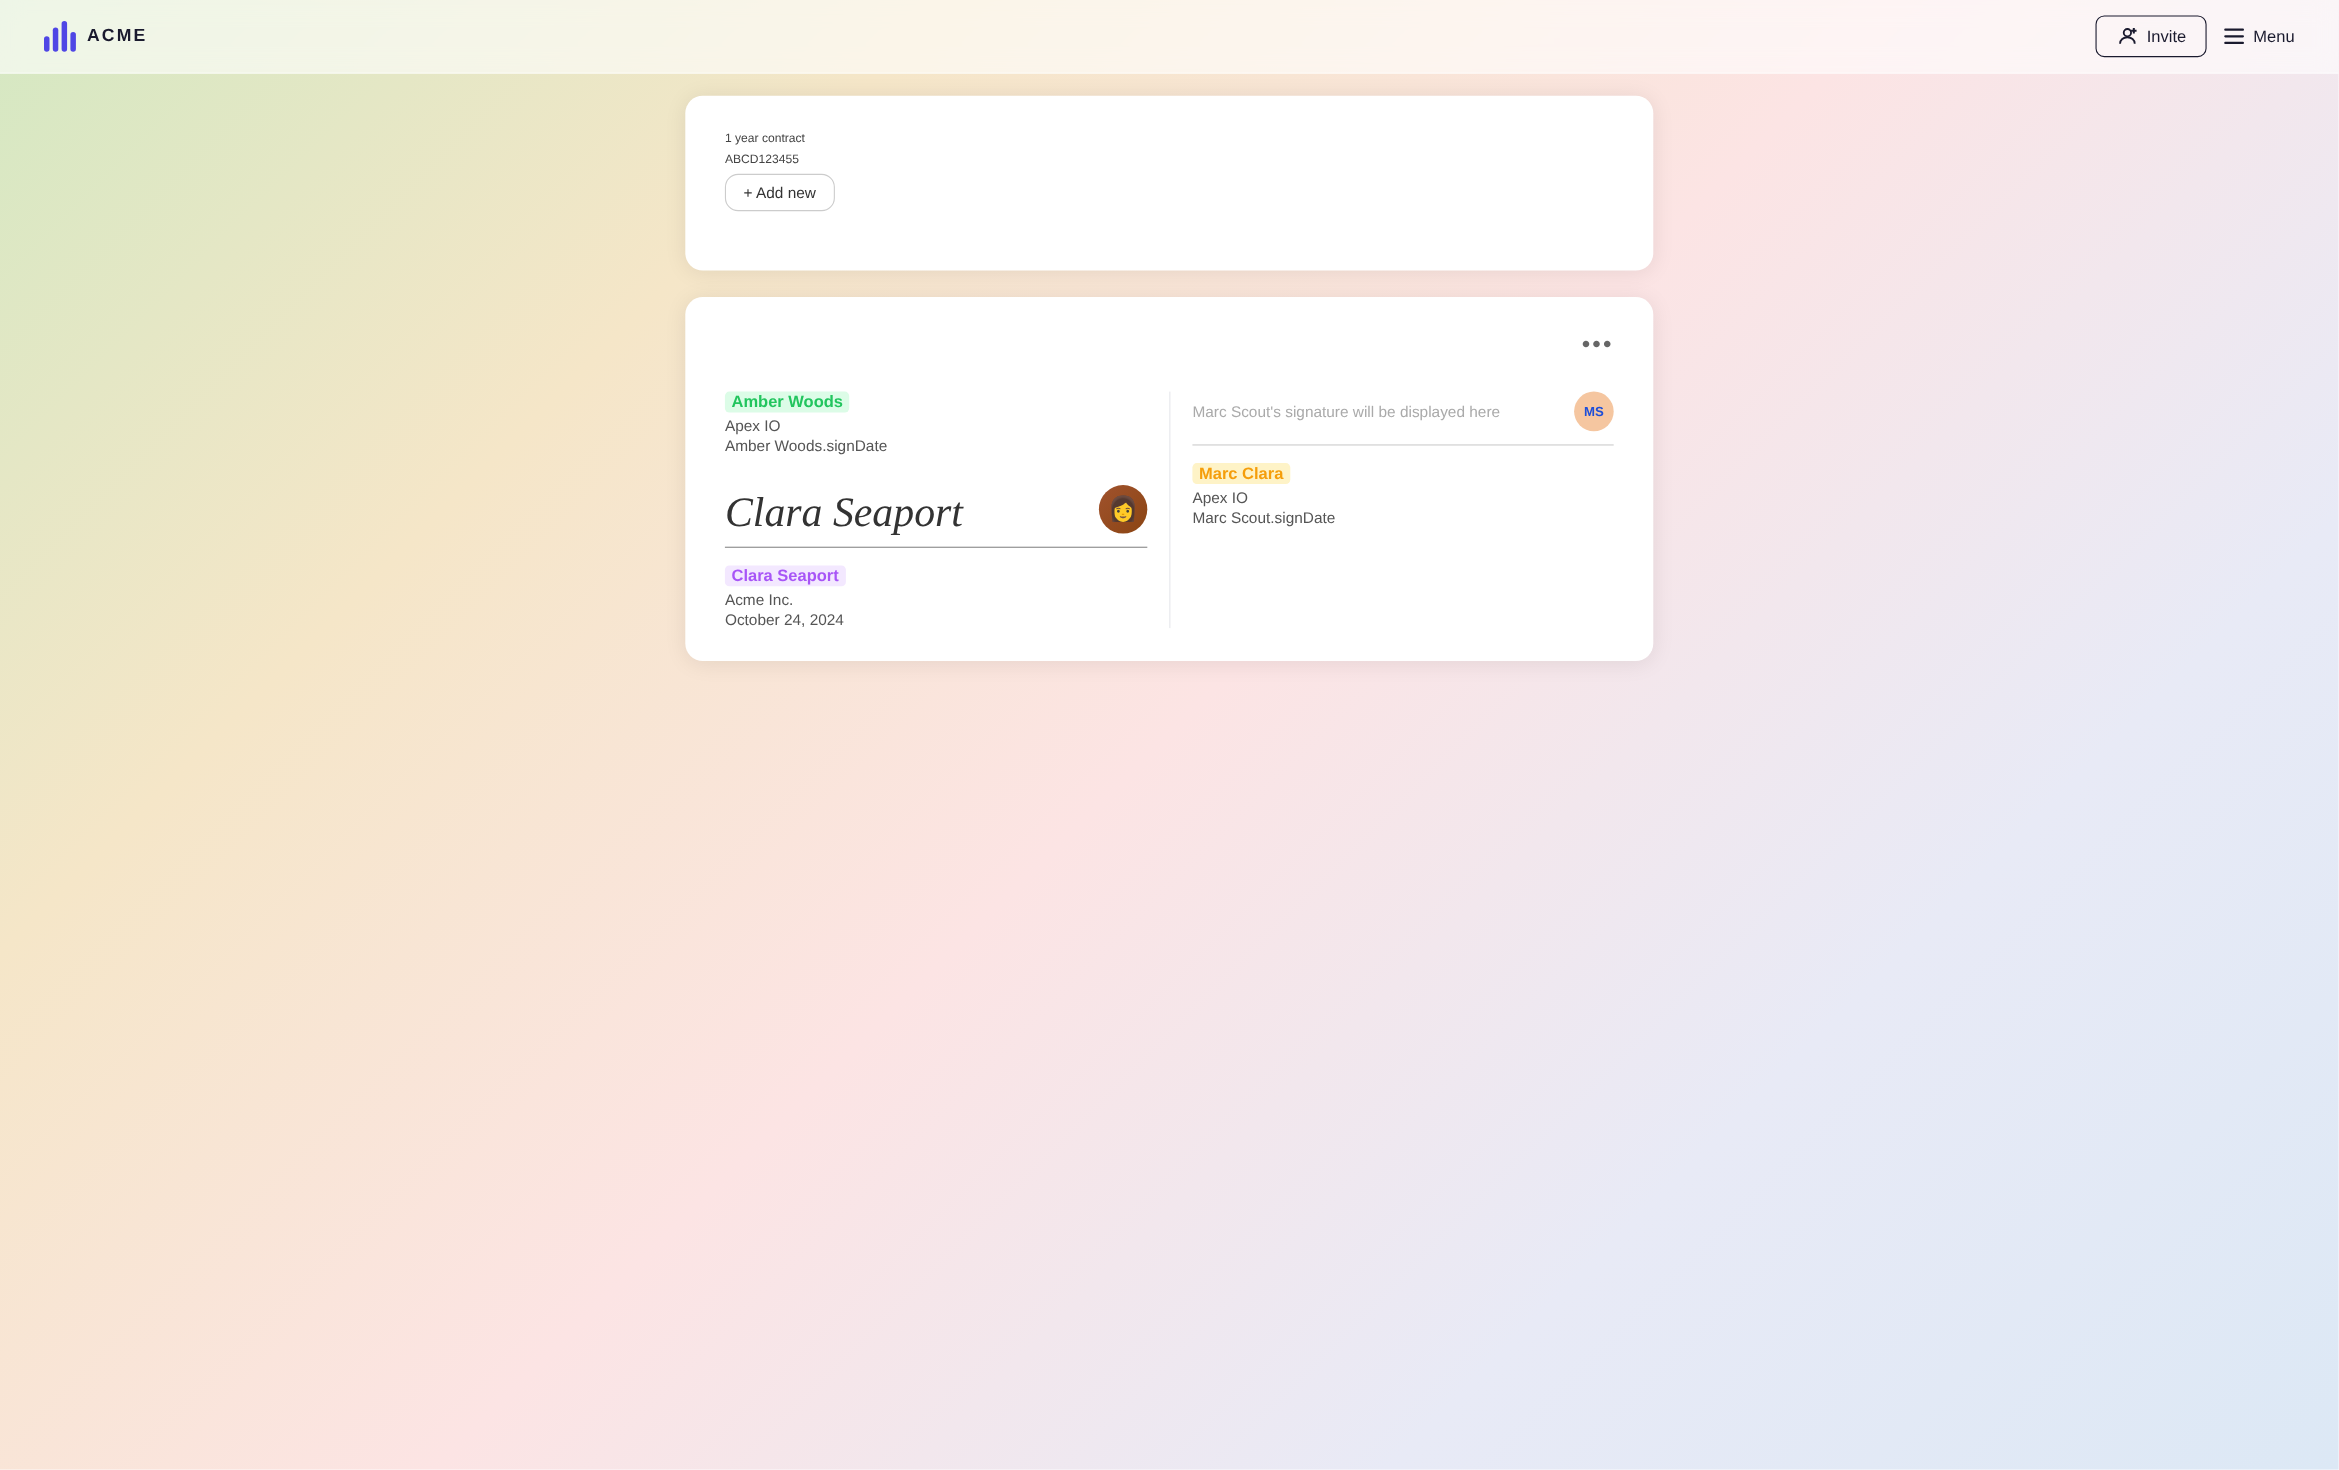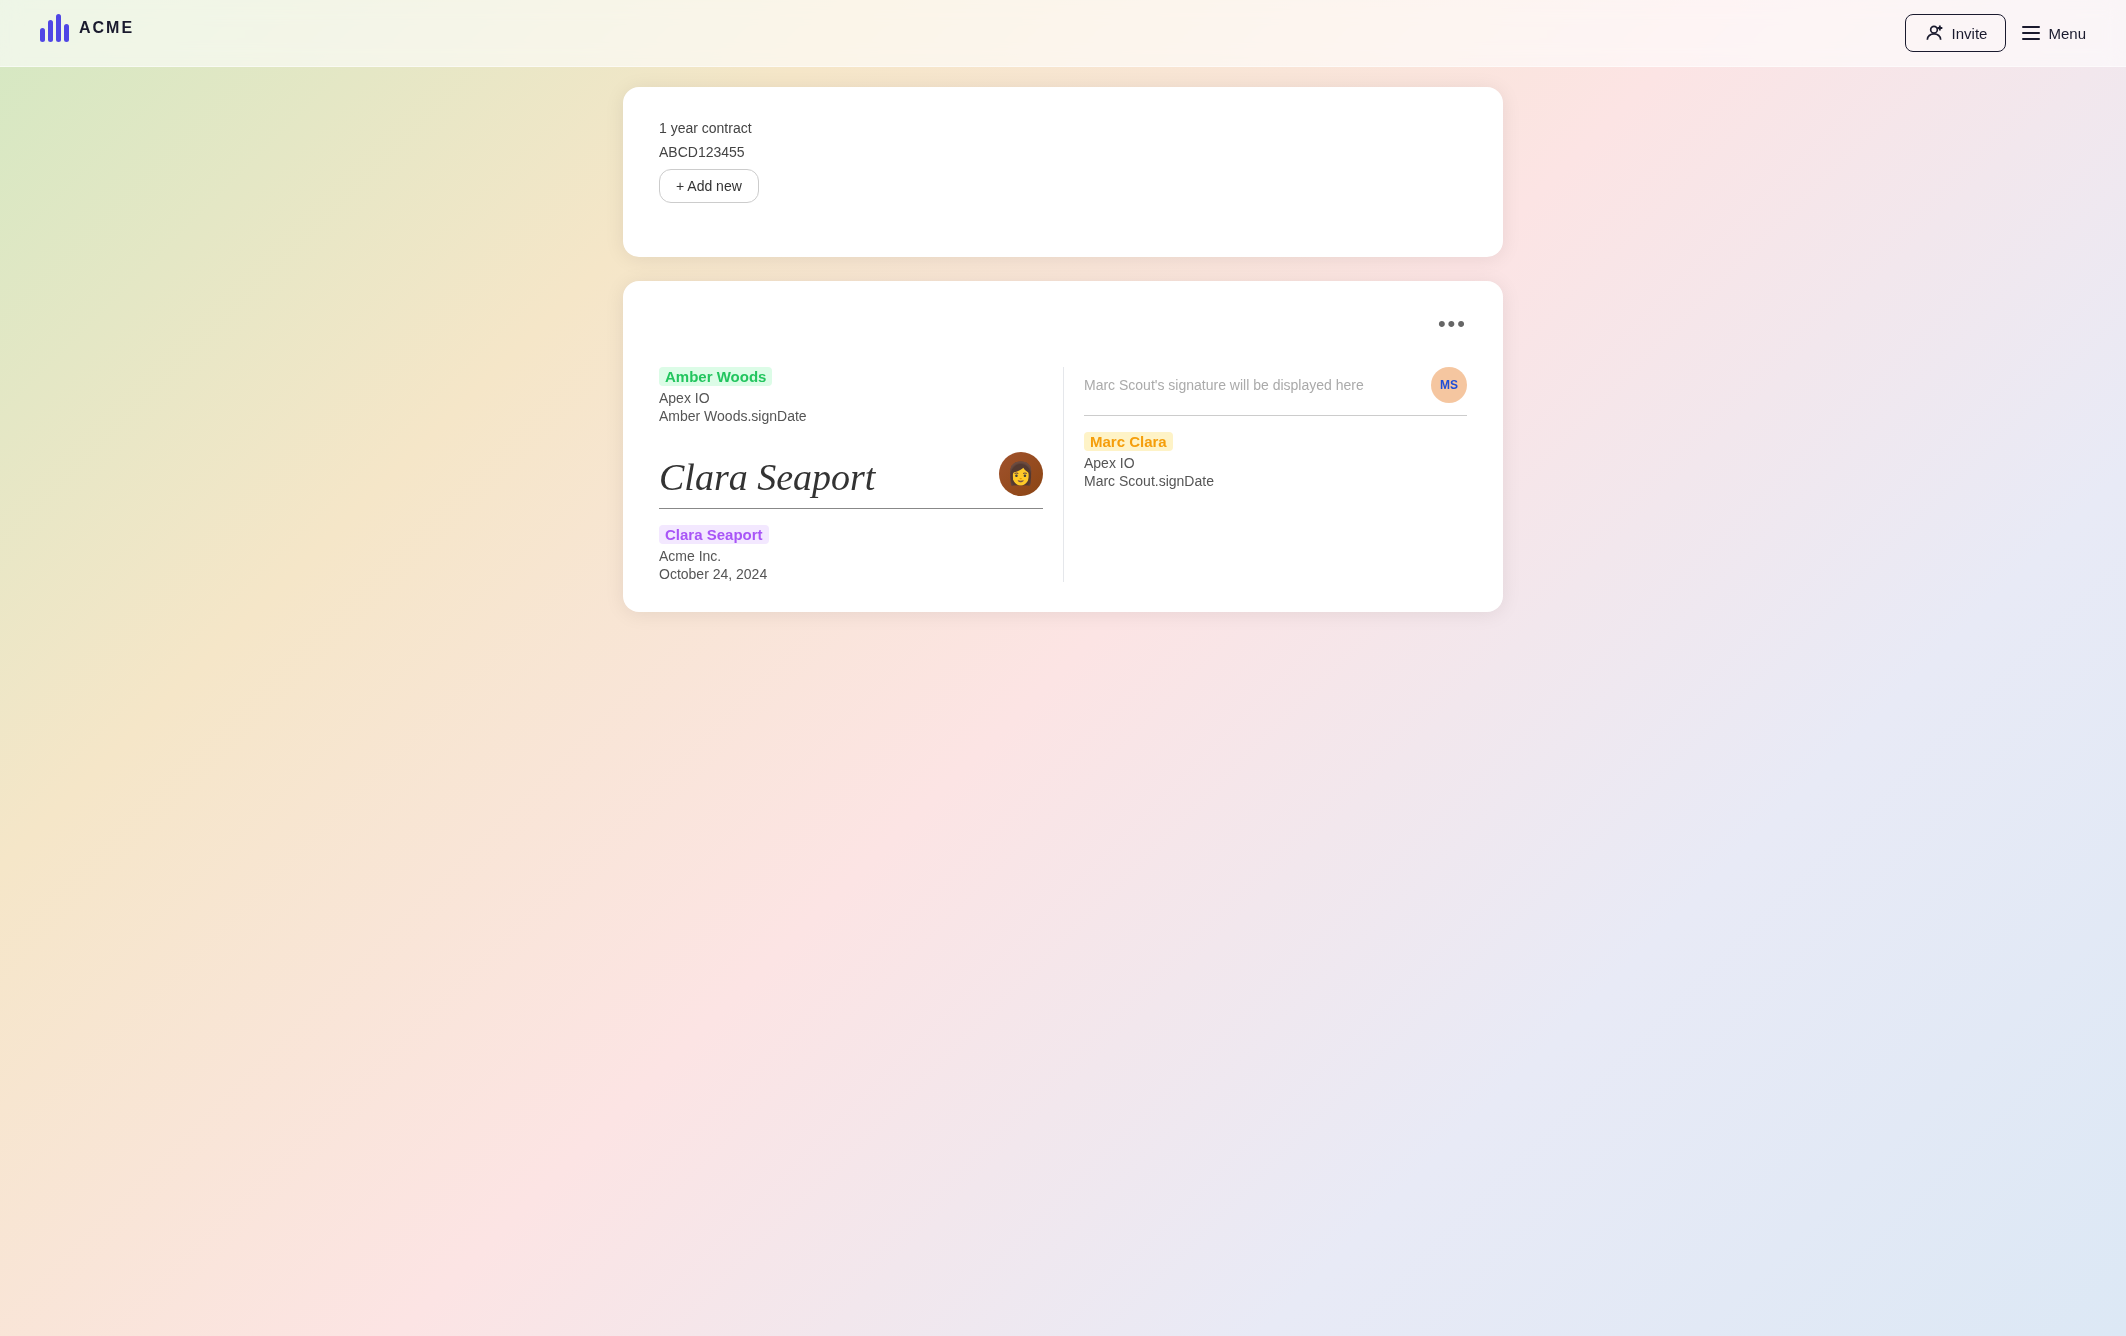--- a/index.html
+++ b/index.html
@@ -6,21 +6,21 @@
     body {
       font-family: -apple-system, BlinkMacSystemFont, 'Segoe UI', sans-serif;
       background: linear-gradient(135deg, #d4e8c2 0%, #f5e6c8 25%, #fce4e4 50%, #e8eaf6 75%, #dce8f5 100%);
       min-height: 100vh;
       position: relative;
     }
 
     
     .header {
       display: flex;
-      align-items: flex-start;
+      align-items: center;
       justify-content: space-between;
       padding: 14px 40px;
       background: rgba(255,255,255,0.6);
       backdrop-filter: blur(10px);
       border-bottom: 1px solid rgba(255,255,255,0.5);
       position: sticky;
       top: 0;
       z-index: 100;
     }
     .logo {
@@ -101,21 +101,21 @@
 
     
     .card {
       background: #ffffff;
       border-radius: 16px;
       box-shadow: 0 2px 20px rgba(0,0,0,0.08);
       width: 880px;
       padding: 30px 36px;
     }
     .contract-info {
-      font-size: 14px;
+      font-size: 11px;
       color: #444;
       line-height: 1.7;
     }
     .add-new-btn {
       display: inline-flex;
       align-items: center;
       gap: 6px;
       padding: 8px 16px;
       border: 1.5px solid #ccc;
       border-radius: 12px;

